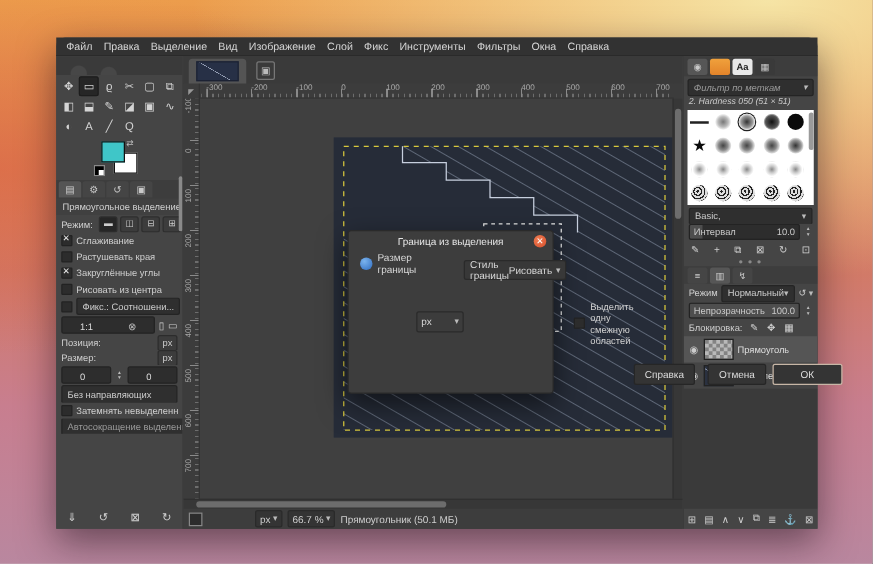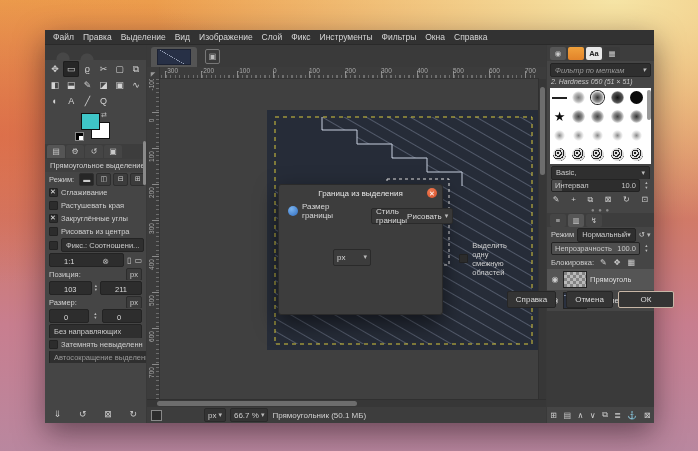--- a/index.html
+++ b/index.html
@@ -307,29 +307,20 @@
         <span class="ibtn" style="font-size:8px">▯</span>
         <span class="ibtn" style="font-size:8px">▭</span>
       </div>
 
       <div class="row r12">
         <span>Позиция:</span>
         <span class="unitbox">
             <span>px</span>
           </span>
       </div>
-      <div class="row r16">
-        <div class="input" style="flex:1">
-            <span>103</span>
-          </div>
-        <span class="spin">▴<br>▾</span>
-        <div class="input" style="flex:1">
-            <span>211</span>
-          </div>
-      </div>
 
       <div class="row r12">
         <span>Размер:</span>
         <span class="unitbox">
             <span>px</span>
           </span>
       </div>
       <div class="row r16">
         <div class="input" style="flex:1">
             <span>0</span>

